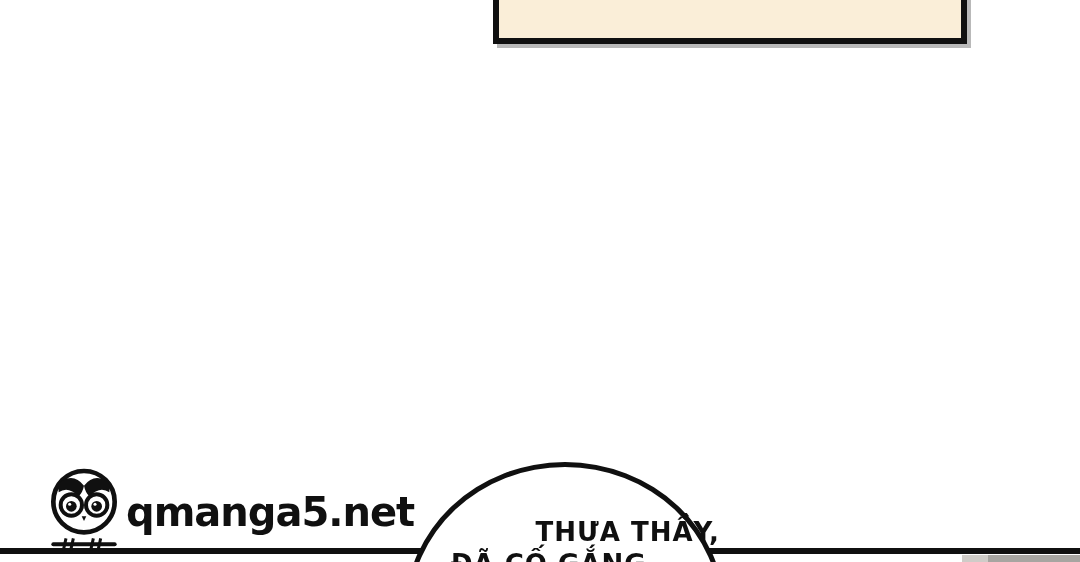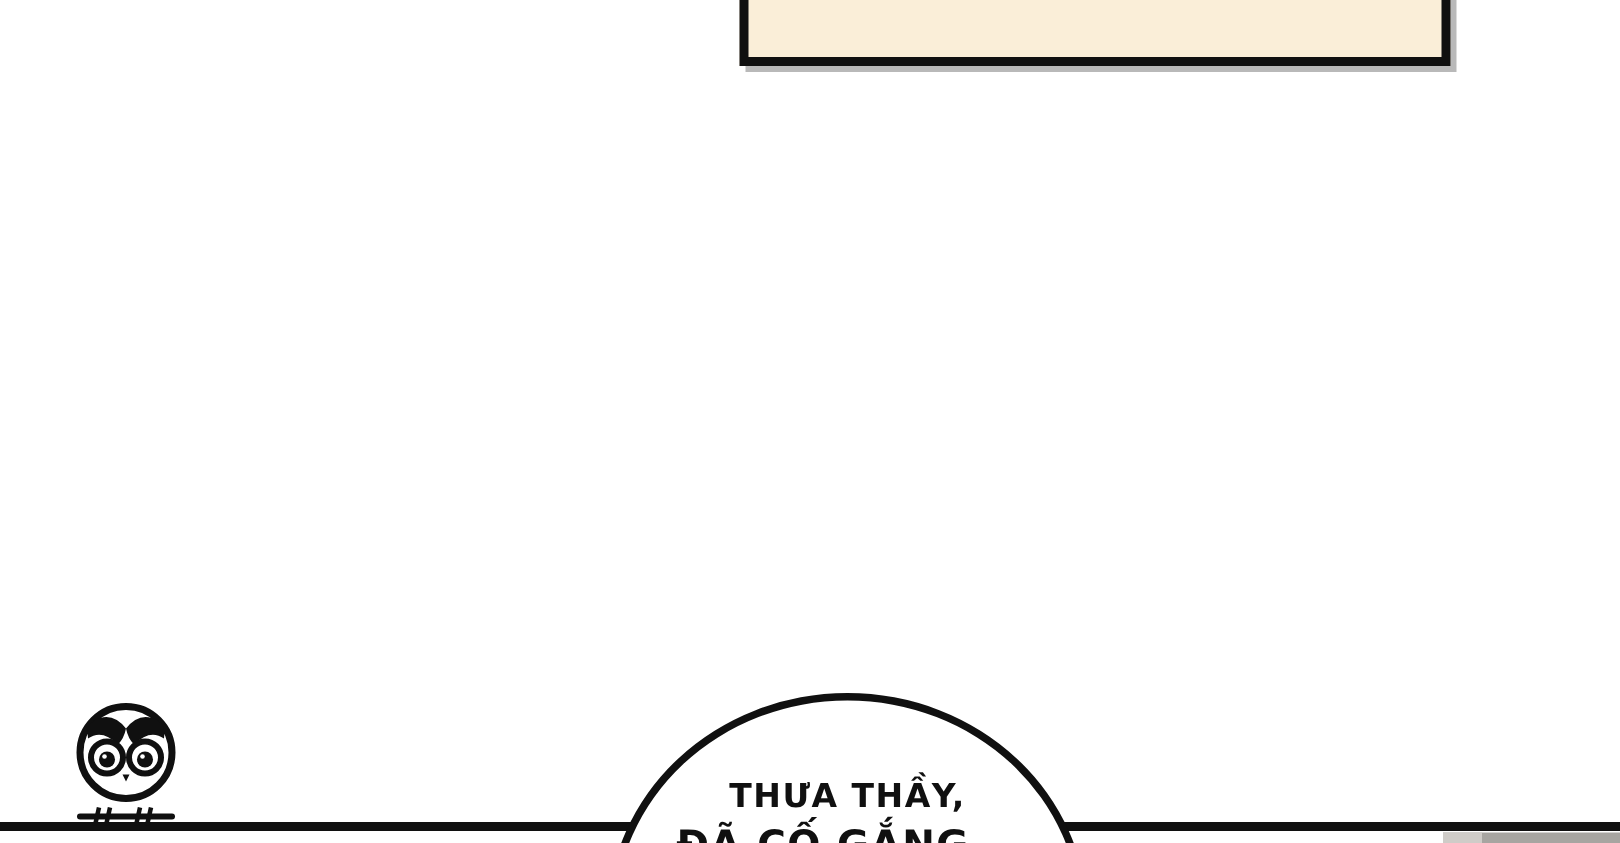--- a/index.html
+++ b/index.html
@@ -91,24 +91,25 @@
   .bubble-text {
     position: absolute;
     left: 0;
     top: 50px;
     width: 100%;
     text-align: center;
     color: var(--ink, #101010);
     font-weight: bold;
   }
   .bubble-line1 {
-    font-size: 22px;
+    font-size: 26px;
     letter-spacing: 1px;
     line-height: 30px;
     white-space: nowrap;
+    text-align: right;
   }
   .bubble-line2 {
     font-size: 26px;
     letter-spacing: 1px;
     line-height: 30px;
     margin-top: 2px;
     white-space: nowrap;
   }
 </style>
 </head>
@@ -140,20 +141,21 @@
       <circle cx="76.5" cy="62" r="2.3" fill="#ffffff"></circle>
 
       <polygon points="56.5,80 63.5,80 60,87" fill="#101010"></polygon>
 
       <line x1="14" y1="122" x2="106" y2="122" stroke="#101010" stroke-width="6" stroke-linecap="round"></line>
       <line x1="33" y1="113" x2="29" y2="131" stroke="#101010" stroke-width="4.5"></line>
       <line x1="44" y1="113" x2="40" y2="131" stroke="#101010" stroke-width="4.5"></line>
       <line x1="74" y1="113" x2="70" y2="131" stroke="#101010" stroke-width="4.5"></line>
       <line x1="85" y1="113" x2="81" y2="131" stroke="#101010" stroke-width="4.5"></line>
     </svg>
+    <span class="site-name">qmanga5.net</span>
   </div>
 
   <div class="bubble">
     <div class="bubble-text">
       <div class="bubble-line1">THƯA THẦY,</div>
       <div class="bubble-line2">ĐÃ CỐ GẮNG...</div>
     </div>
   </div>
 
 </div>

